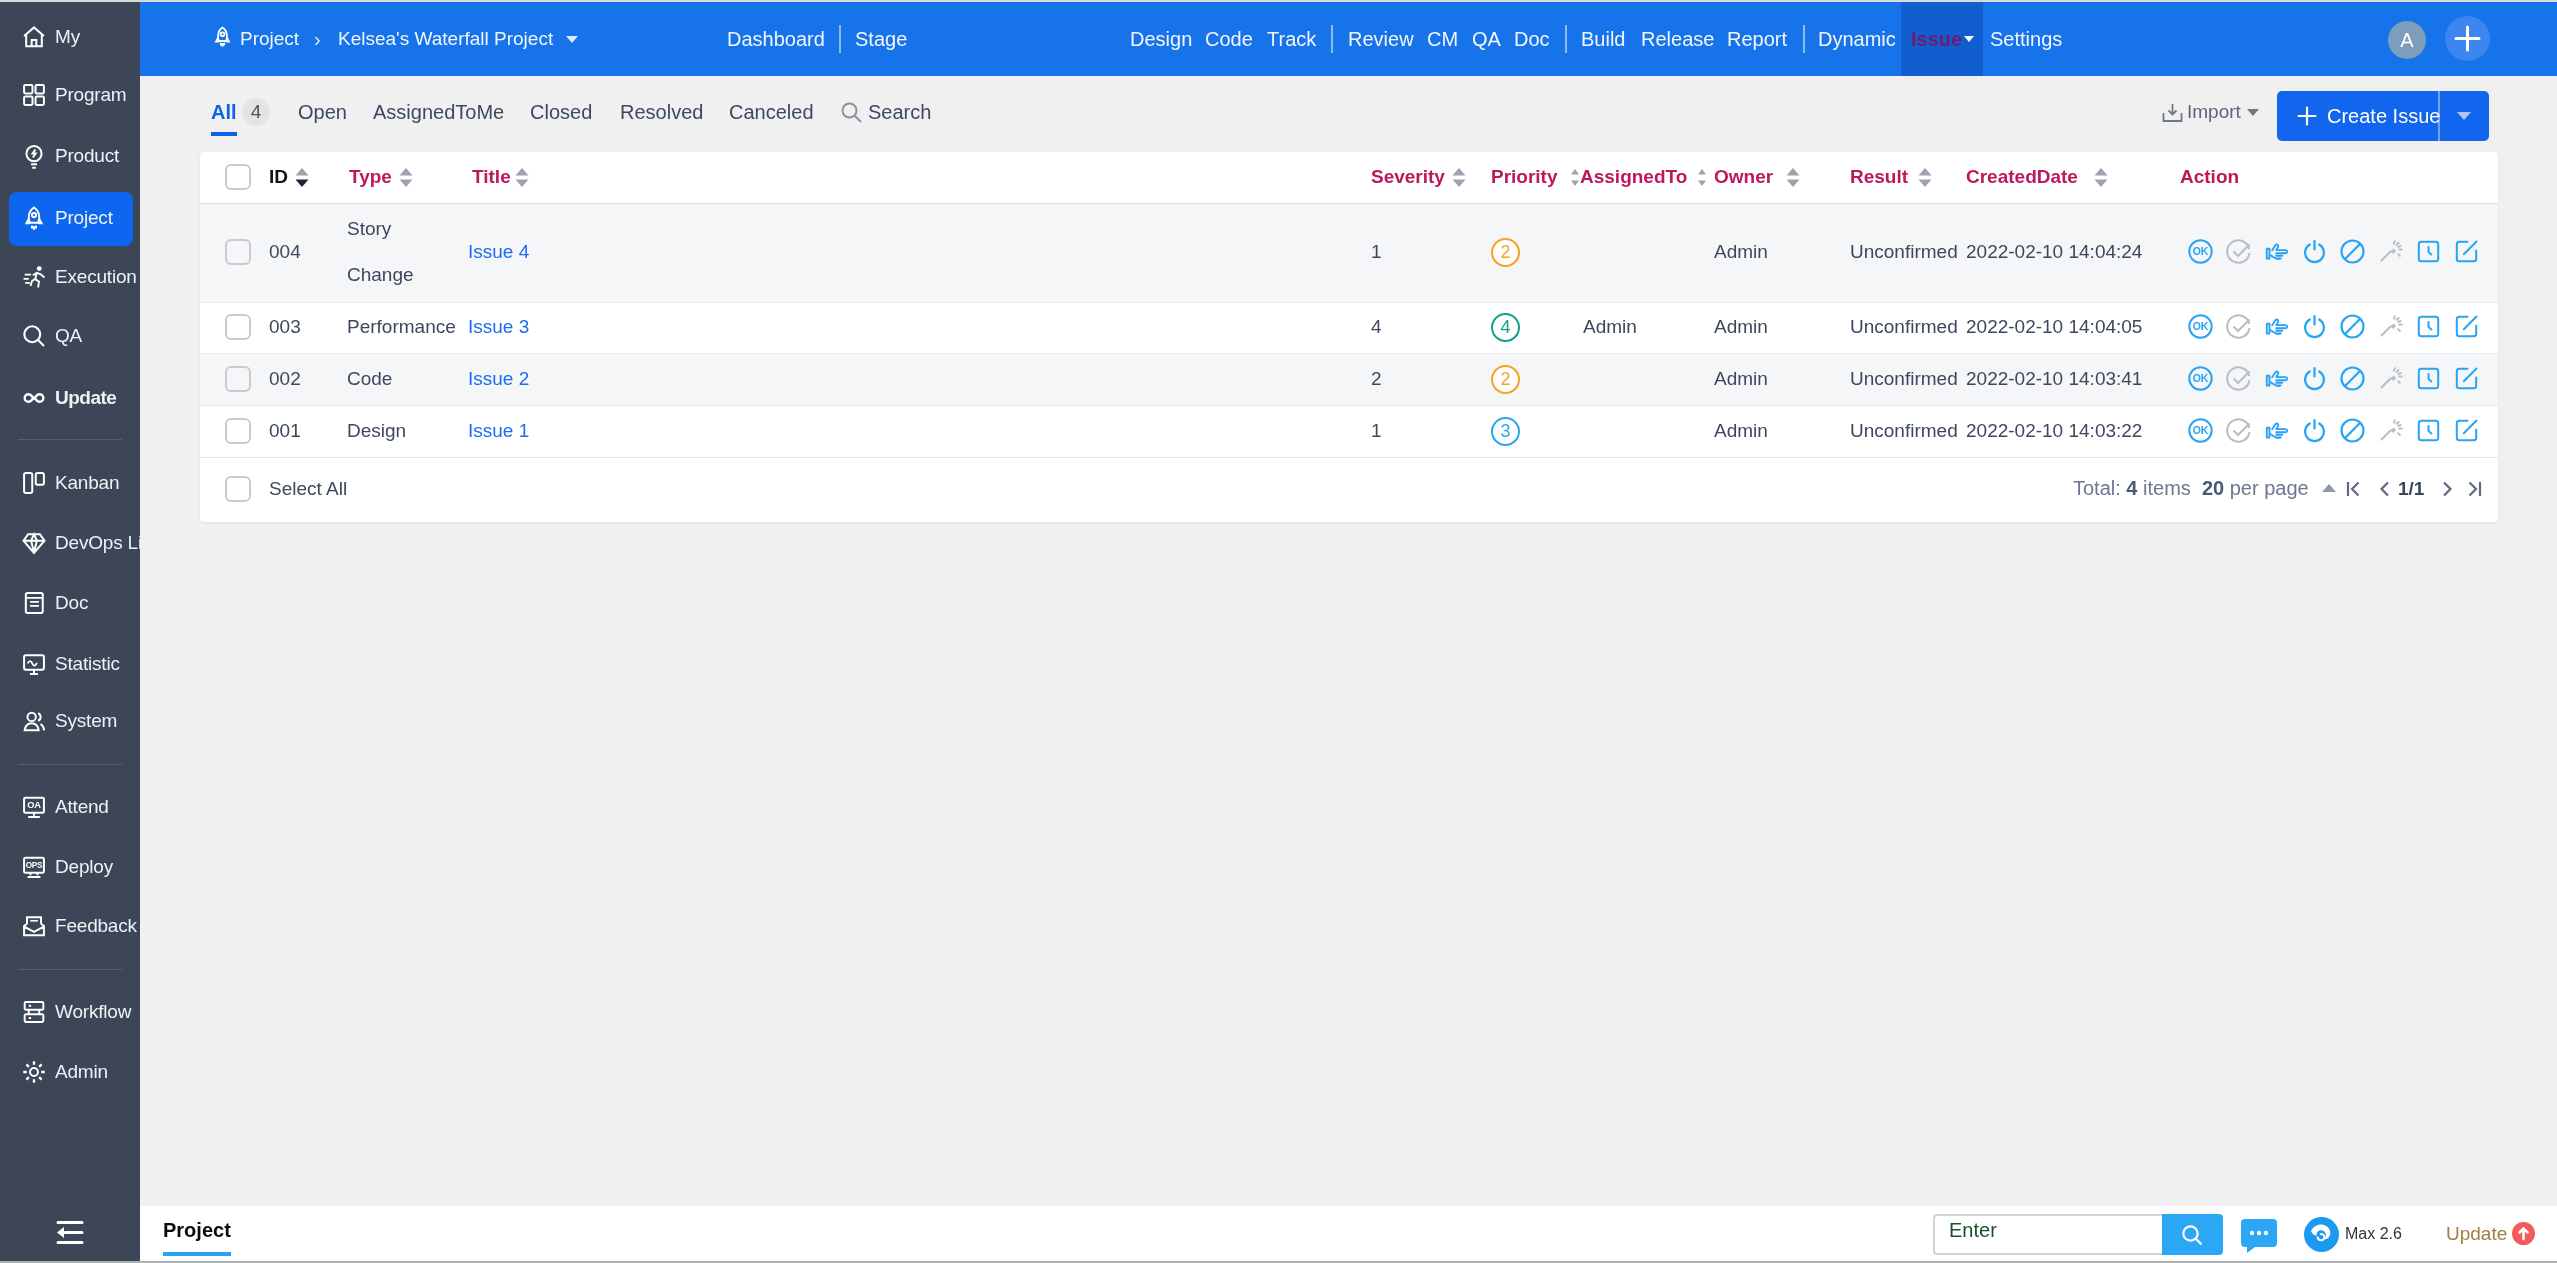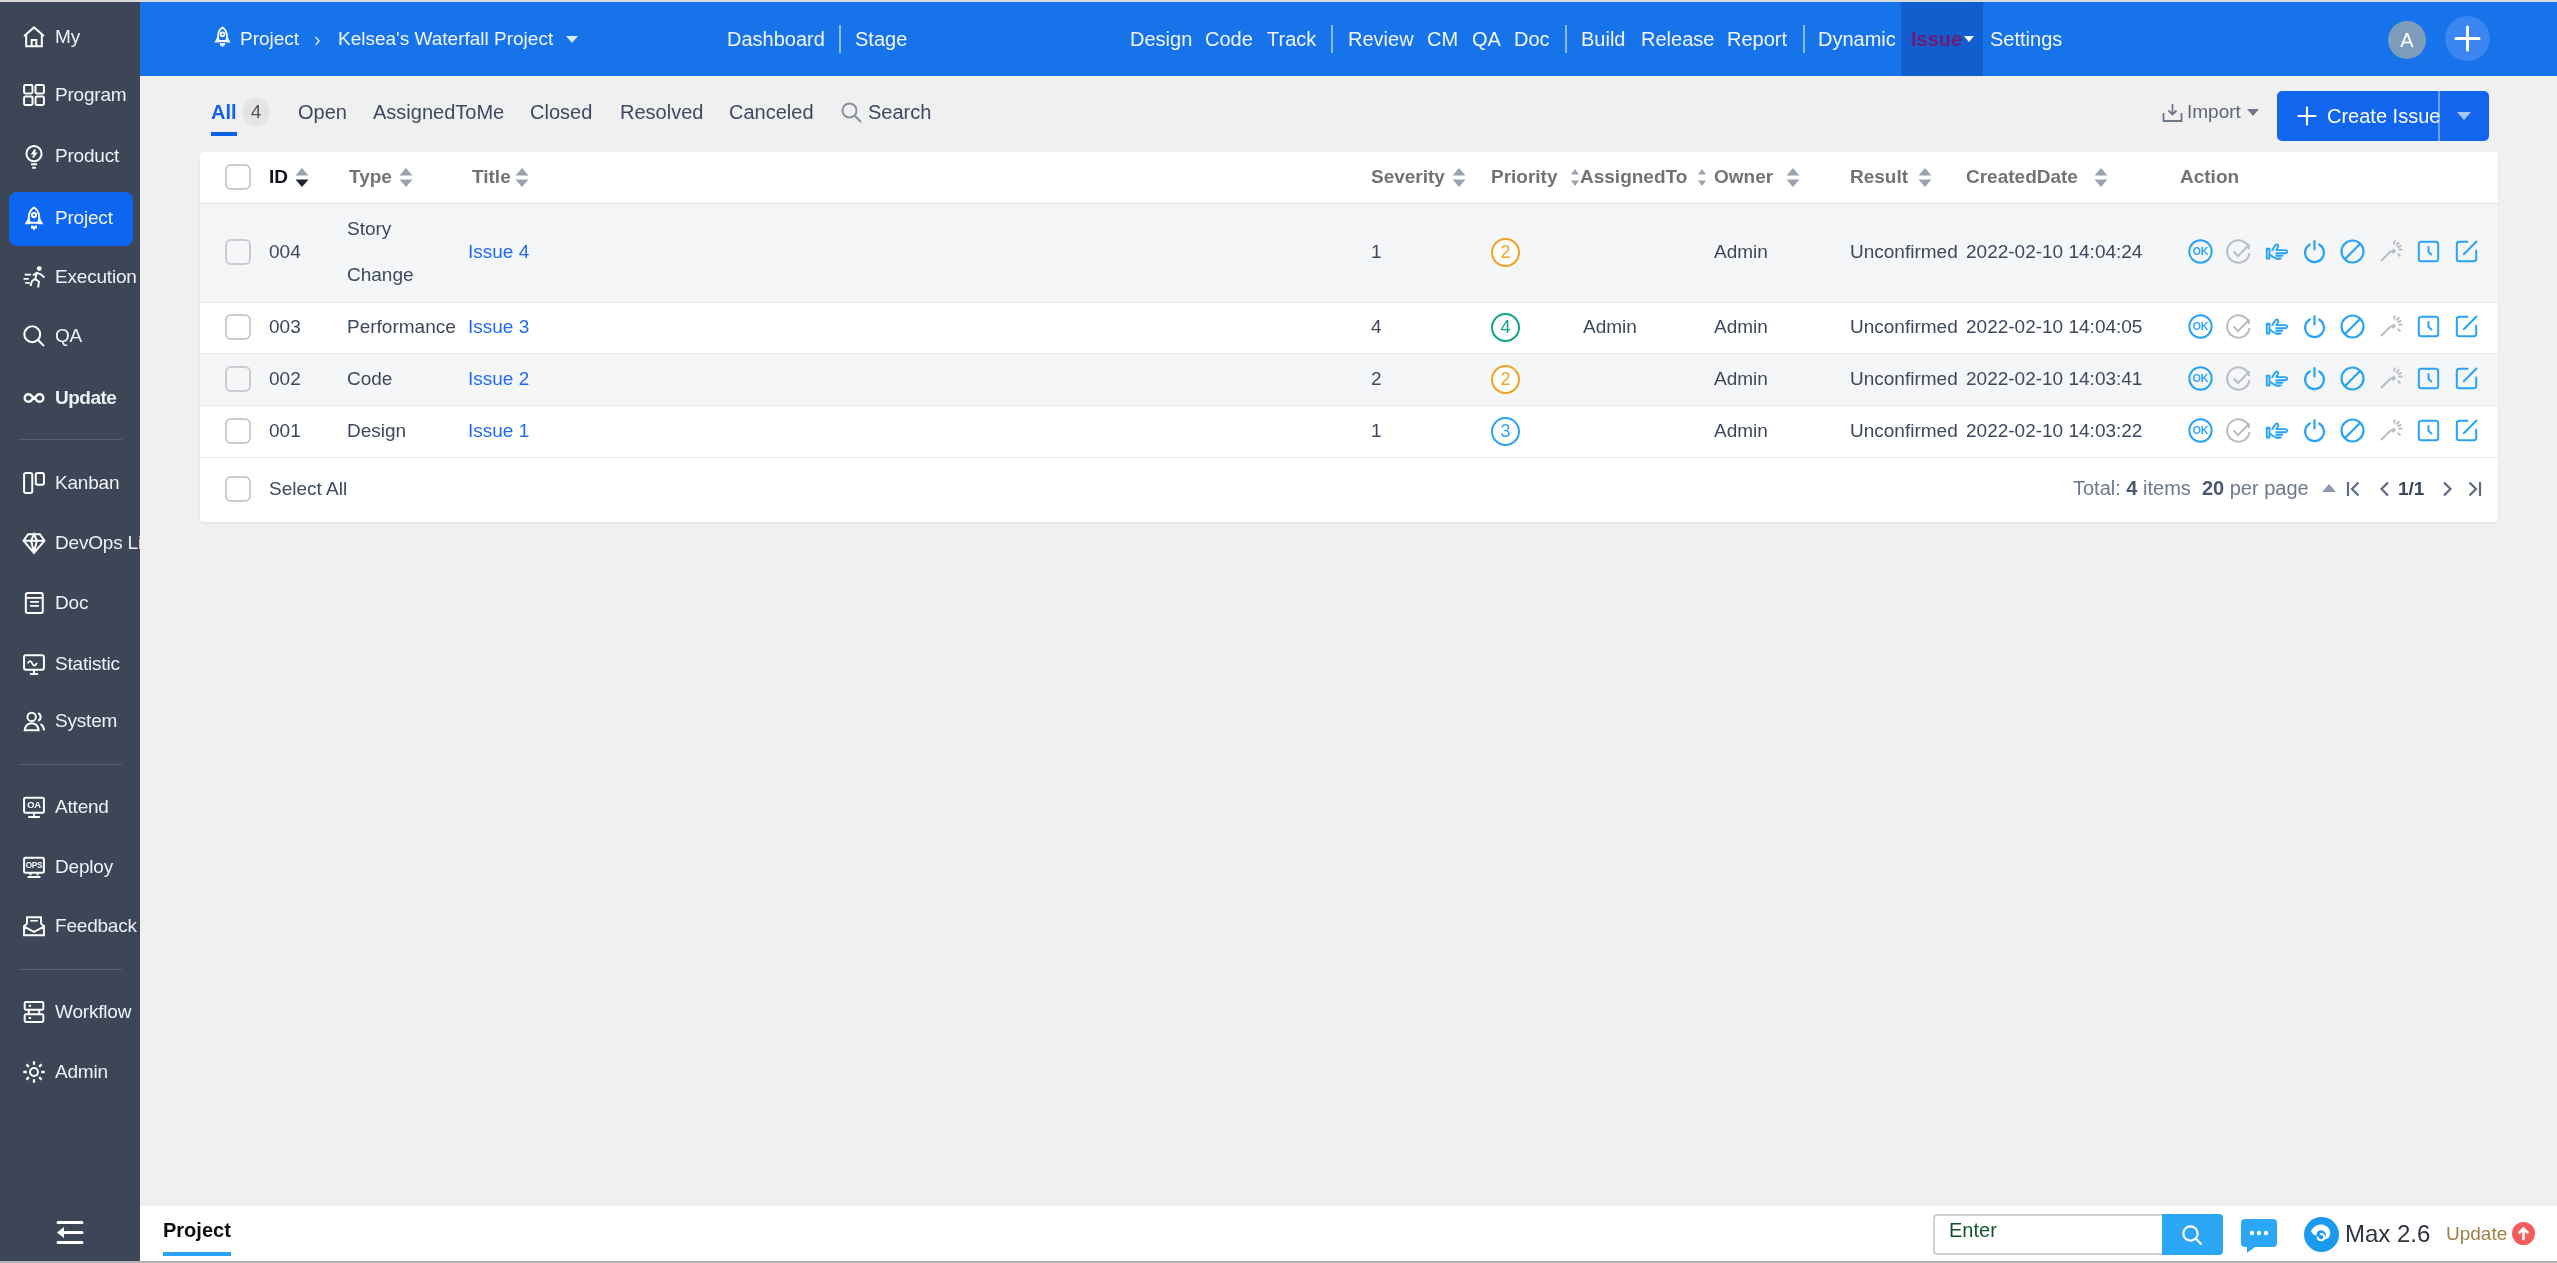--- a/index.html
+++ b/index.html
@@ -18,21 +18,21 @@
 #topline{left:0;top:0;width:2557px;height:2px;background:#d9dadc;z-index:10}
 #topbar{left:140px;top:2px;width:2417px;height:74px;background:#1673e9}
 .tnav{color:#f2f6fc;font-size:20px;top:2px;height:74px;white-space:nowrap}
 .tsep{top:25px;width:2px;height:28px;background:rgba(255,255,255,.5)}
 #issuebox{left:1901px;top:2px;width:82px;height:74px;background:#115fce}
 
 #content{left:140px;top:76px;width:2417px;height:1130px;background:#f0f0f1}
 .tab{top:95px;height:34px;color:#3c4961;font-size:20px}
 
 #card{left:200px;top:152px;width:2298px;height:370px;background:#fff;border-radius:4px;box-shadow:0 1px 3px rgba(0,0,0,.07)}
-.hrow{font-weight:bold;font-size:19px;color:#737373;white-space:nowrap}
+.hrow{font-weight:bold;font-size:19px;color:#be185d;white-space:nowrap}
 .cell{font-size:19px;color:#3c485e;white-space:nowrap}
 .link{color:#1e6bf5}
 .cbx{width:26px;height:26px;border:2px solid #c9cbd0;border-radius:6px;background:transparent}
 .rline{left:0;width:2298px;height:1px;background:#e6e8eb}
 .stripe{left:0;width:2298px;background:#f5f6f7}
 .pbadge{width:29px;height:29px;border-radius:50%;font-size:18px;display:flex;align-items:center;justify-content:center;background:#fff}
 
 #bottombar{left:140px;top:1206px;width:2417px;height:55px;background:#fff}
 #botline{left:0;top:1261px;width:2557px;height:2px;background:#b0b1b5}
 </style>
@@ -512,19 +512,19 @@
       <path d="M6 4h28a4 4 0 0 1 4 4v20a4 4 0 0 1-4 4H16l-8 6v-6H6a4 4 0 0 1-4-4V8a4 4 0 0 1 4-4z" fill="#2ba7f6"></path>
       <circle cx="13" cy="18" r="2.2" fill="#fff"></circle>
       <circle cx="20" cy="18" r="2.2" fill="#fff"></circle>
       <circle cx="27" cy="18" r="2.2" fill="#fff"></circle>
     </svg>
 <svg class="abs" style="left:2304px;top:1217px" width="35" height="35" viewBox="0 0 35 35">
       <circle cx="17.5" cy="17.5" r="17.5" fill="#1b9af0"></circle>
       <path d="M7 14c3-6 10-8 15-5 3.5 2 5 5.5 4 9-.8 2.8-3.4 4.6-6.2 4.3 2-1.5 2.7-4 1.7-6.2-1-2.3-3.6-3.4-6-2.6-2.2.8-3.4 3-2.9 5.2-2.8-.2-4.6-2-5.6-4.7z" fill="#fff"></path>
       <path d="M16 17.5a3 3 0 0 1 4.5 2.6c0 2.2-2.3 3.7-4.4 3-1.6-.5-2.6-2-2.4-3.6" fill="none" stroke="#fff" stroke-width="2"></path>
     </svg>
-<div class="abs" style="left:2345px;top:1212px;height:44px;display:flex;align-items:center;font-size:24px;color:#2f3540">Max 2.6</div>
+<div class="abs" style="left:2345px;top:1212px;height:44px;display:flex;align-items:center;font-size:16px;color:#2f3540">Max 2.6</div>
 <div class="abs" style="left:2446px;top:1212px;height:44px;display:flex;align-items:center;font-size:19px;color:#a08045">Update</div>
 <div class="abs" style="left:2512px;top:1222px;width:23px;height:23px;border-radius:50%;background:#f25c5c"></div>
 <svg class="abs" style="left:2512px;top:1222px" width="23" height="23" viewBox="0 0 23 23" fill="none" stroke="#fff" stroke-width="2.6" stroke-linecap="round">
       <path d="M11.5 17V7M7.5 10.5 11.5 6.5l4 4"></path>
     </svg>
 </div>
 
 </body></html>

